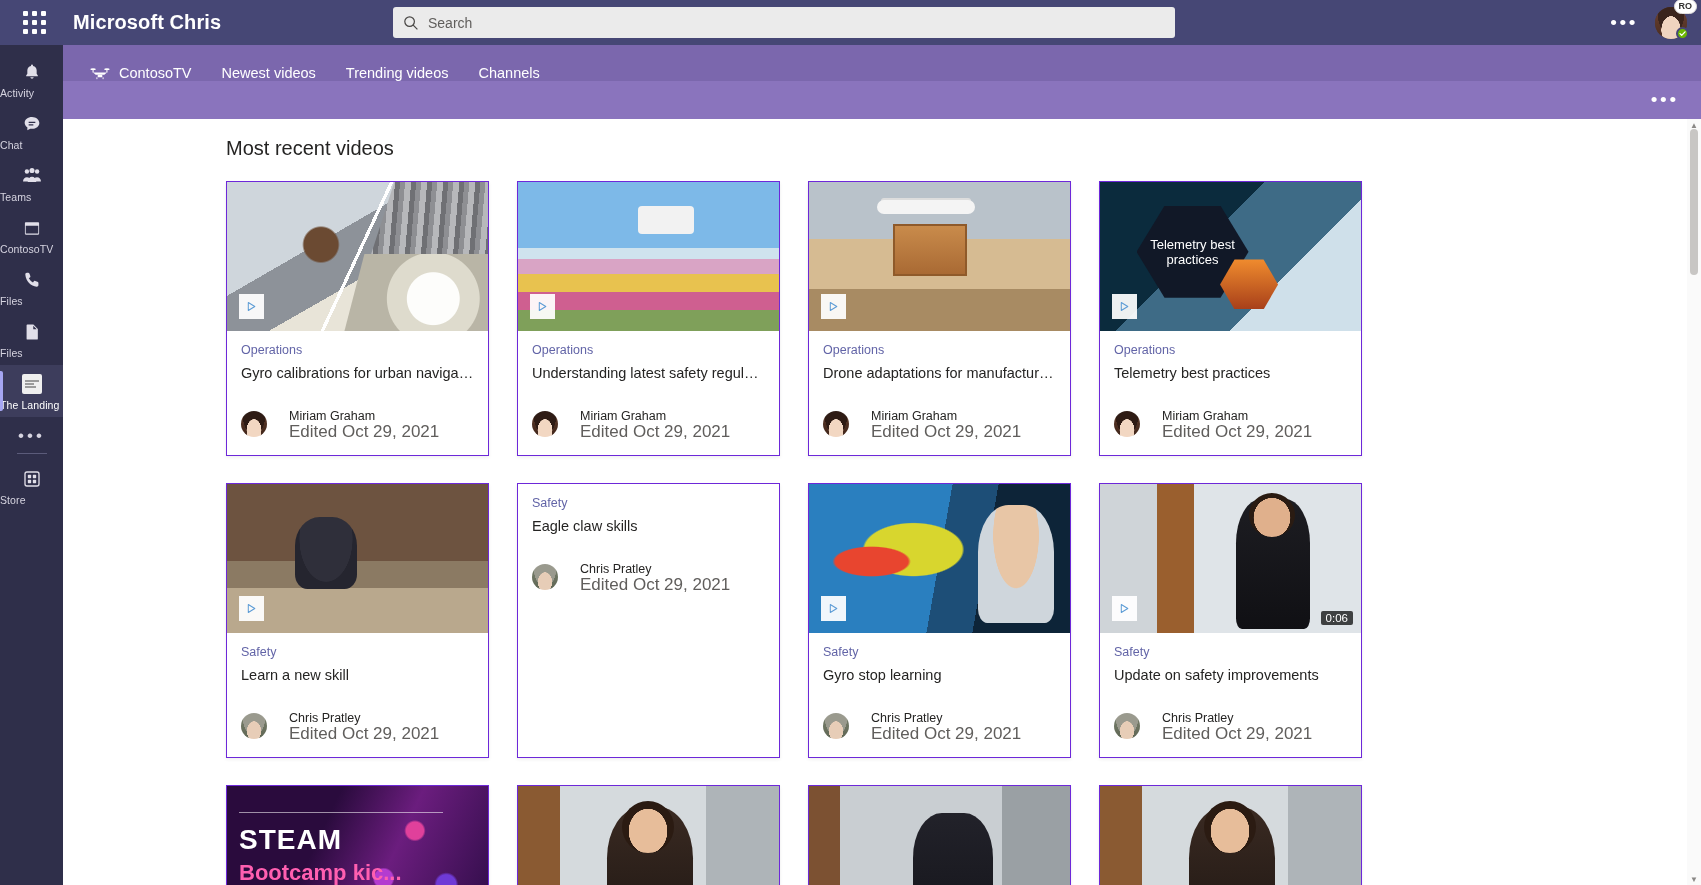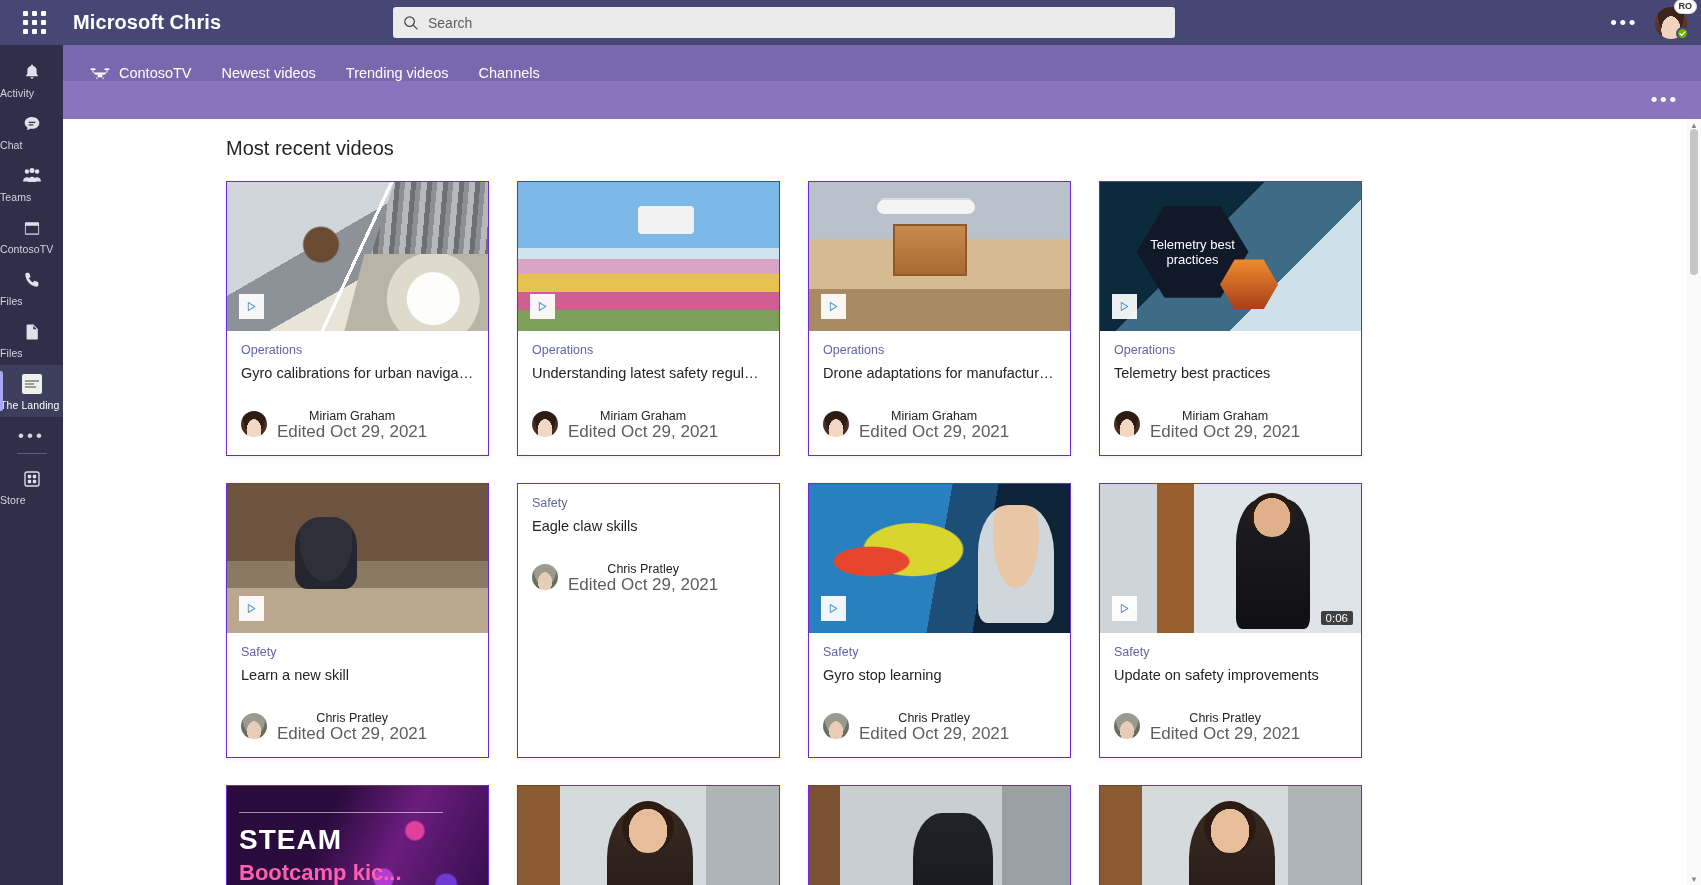--- a/index.html
+++ b/index.html
@@ -179,23 +179,22 @@
   }
   .card-body { padding: 12px 14px 0; }
   .cat {
     color: #6264a7; font-size: 12.5px; margin-bottom: 7px;
   }
   .vtitle {
     color: #252423; font-size: 14.5px; line-height: 19px;
     min-height: 19px; white-space: nowrap; overflow: hidden; text-overflow: ellipsis;
   }
   .author {
-    display: flex; align-items: center; gap: 10px;
+    display: flex; align-items: center; gap: 22px;
     padding: 26px 14px 16px;
-    text-align: center;
   }
   .avatar-sm {
     width: 26px; height: 26px; border-radius: 50%;
     flex: 0 0 26px; overflow: hidden;
   }
   .av-miriam {
     background:
       radial-gradient(ellipse at 50% 74%, #f2d7c2 0 40%, transparent 41%),
       radial-gradient(ellipse at 50% 20%, #2e1b14 0 60%, transparent 61%),
       linear-gradient(#5e3a2a, #3e2419);

